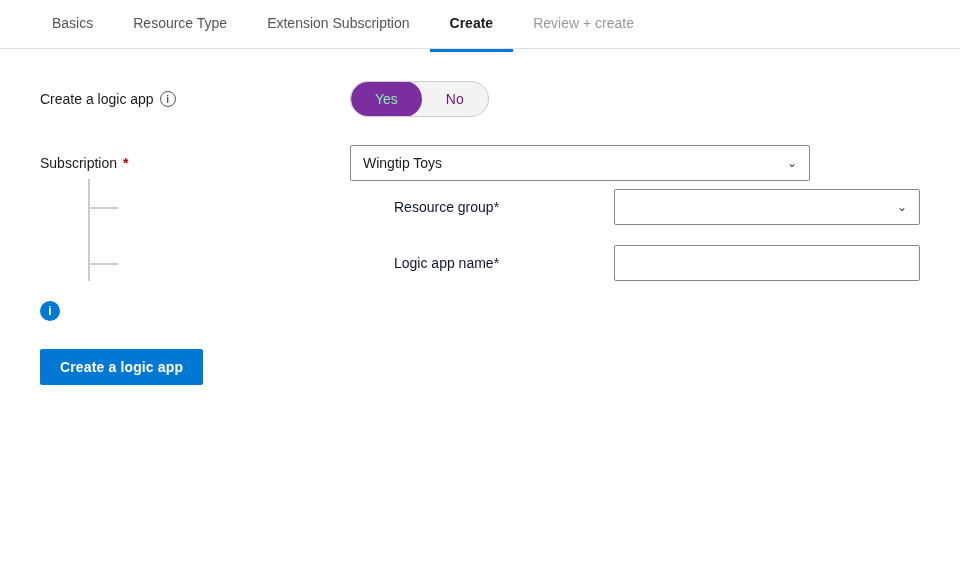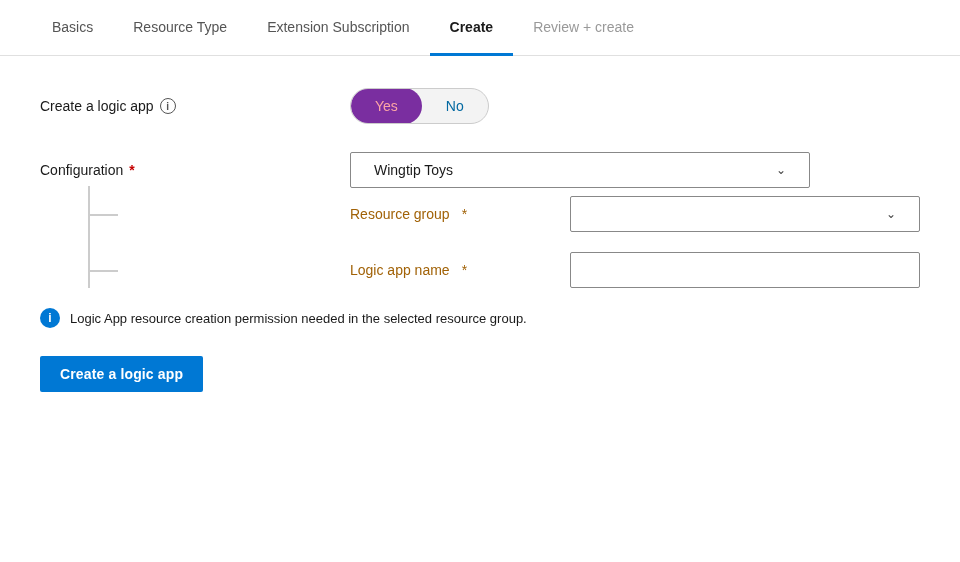--- a/index.html
+++ b/index.html
@@ -13,21 +13,21 @@
       overflow: hidden;
     }
 
     
     .nav-tabs {
       display: flex;
       align-items: center;
       border-bottom: 1px solid #e0e0e0;
       padding: 0 32px;
       gap: 0;
-      height: 56px;
+      height: 49px;
     }
     .nav-tab {
       padding: 18px 20px;
       cursor: pointer;
       font-size: 14px;
       color: #555;
       border-bottom: 3px solid transparent;
       margin-bottom: -1px;
       white-space: nowrap;
       user-select: none;
@@ -96,44 +96,44 @@
       font-size: 14px;
       border-radius: 18px;
       transition: background 0.15s;
       user-select: none;
       height: 36px;
       display: flex;
       align-items: center;
     }
     .toggle-option.selected {
       background: #7a2ea0;
-      color: #fca5a5;
+      color: #86efac;
       font-weight: 500;
     }
     .toggle-option:not(.selected) {
-      color: #0369a1;
+      color: #701a75;
     }
 
     
     .subscription-row {
       display: flex;
       align-items: center;
       margin-bottom: 8px;
     }
 
     
     .dropdown {
       display: flex;
       align-items: center;
       justify-content: space-between;
       width: 460px;
       height: 36px;
       border: 1.5px solid #888;
       border-radius: 2px;
-      padding: 0 23px;
+      padding: 0 12px;
       background: #fff;
       cursor: pointer;
       font-size: 14px;
       color: #1a1a1a;
     }
     .dropdown .chevron {
       font-size: 12px;
       color: #444;
     }
 
@@ -182,24 +182,25 @@
       font-size: 14px;
       font-weight: 700;
       cursor: pointer;
       height: 36px;
       letter-spacing: 0.01em;
     }
 
     .sub-label {
       font-size: 14px;
       min-width: 220px;
-      color: #a16207;
-      display: flex;
-      align-items: center;
-      gap: 12px;
+      color: #0f172a;
+      display: flex;
+      align-items: center;
+      gap: 0;
+      margin-left: 44px;
     }
   </style>
 </head>
 <body>
 
 <nav class="nav-tabs">
   <div class="nav-tab">Basics</div>
   <div class="nav-tab">Resource Type</div>
   <div class="nav-tab">Extension Subscription</div>
   <div class="nav-tab active">Create</div>
@@ -216,21 +217,21 @@
     </div>
     <div class="toggle-container">
       <div class="toggle-option selected">Yes</div>
       <div class="toggle-option">No</div>
     </div>
   </div>
 
   
   <div class="subscription-row">
     <div class="field-label">
-      <span>Configuration</span>
+      <span>Subscription</span>
       <span class="required">*</span>
     </div>
     <div class="dropdown">
       <span>Wingtip Toys</span>
       <span class="chevron">⌄</span>
     </div>
   </div>
 
   
   <div style="margin-left: 310px; position: relative;">
@@ -255,19 +256,18 @@
         <span>Logic app name</span>
         <span class="required">*</span>
       </div>
       <input type="text" class="text-input" value="" style="">
     </div>
   </div>
 
   
   <div class="info-message">
     <span class="info-circle">i</span>
-    <span>Logic App resource creation permission needed in the selected resource group.</span>
   </div>
 
   
   <button class="create-btn">Create a logic app</button>
 
 </main>
 
 </body></html>

